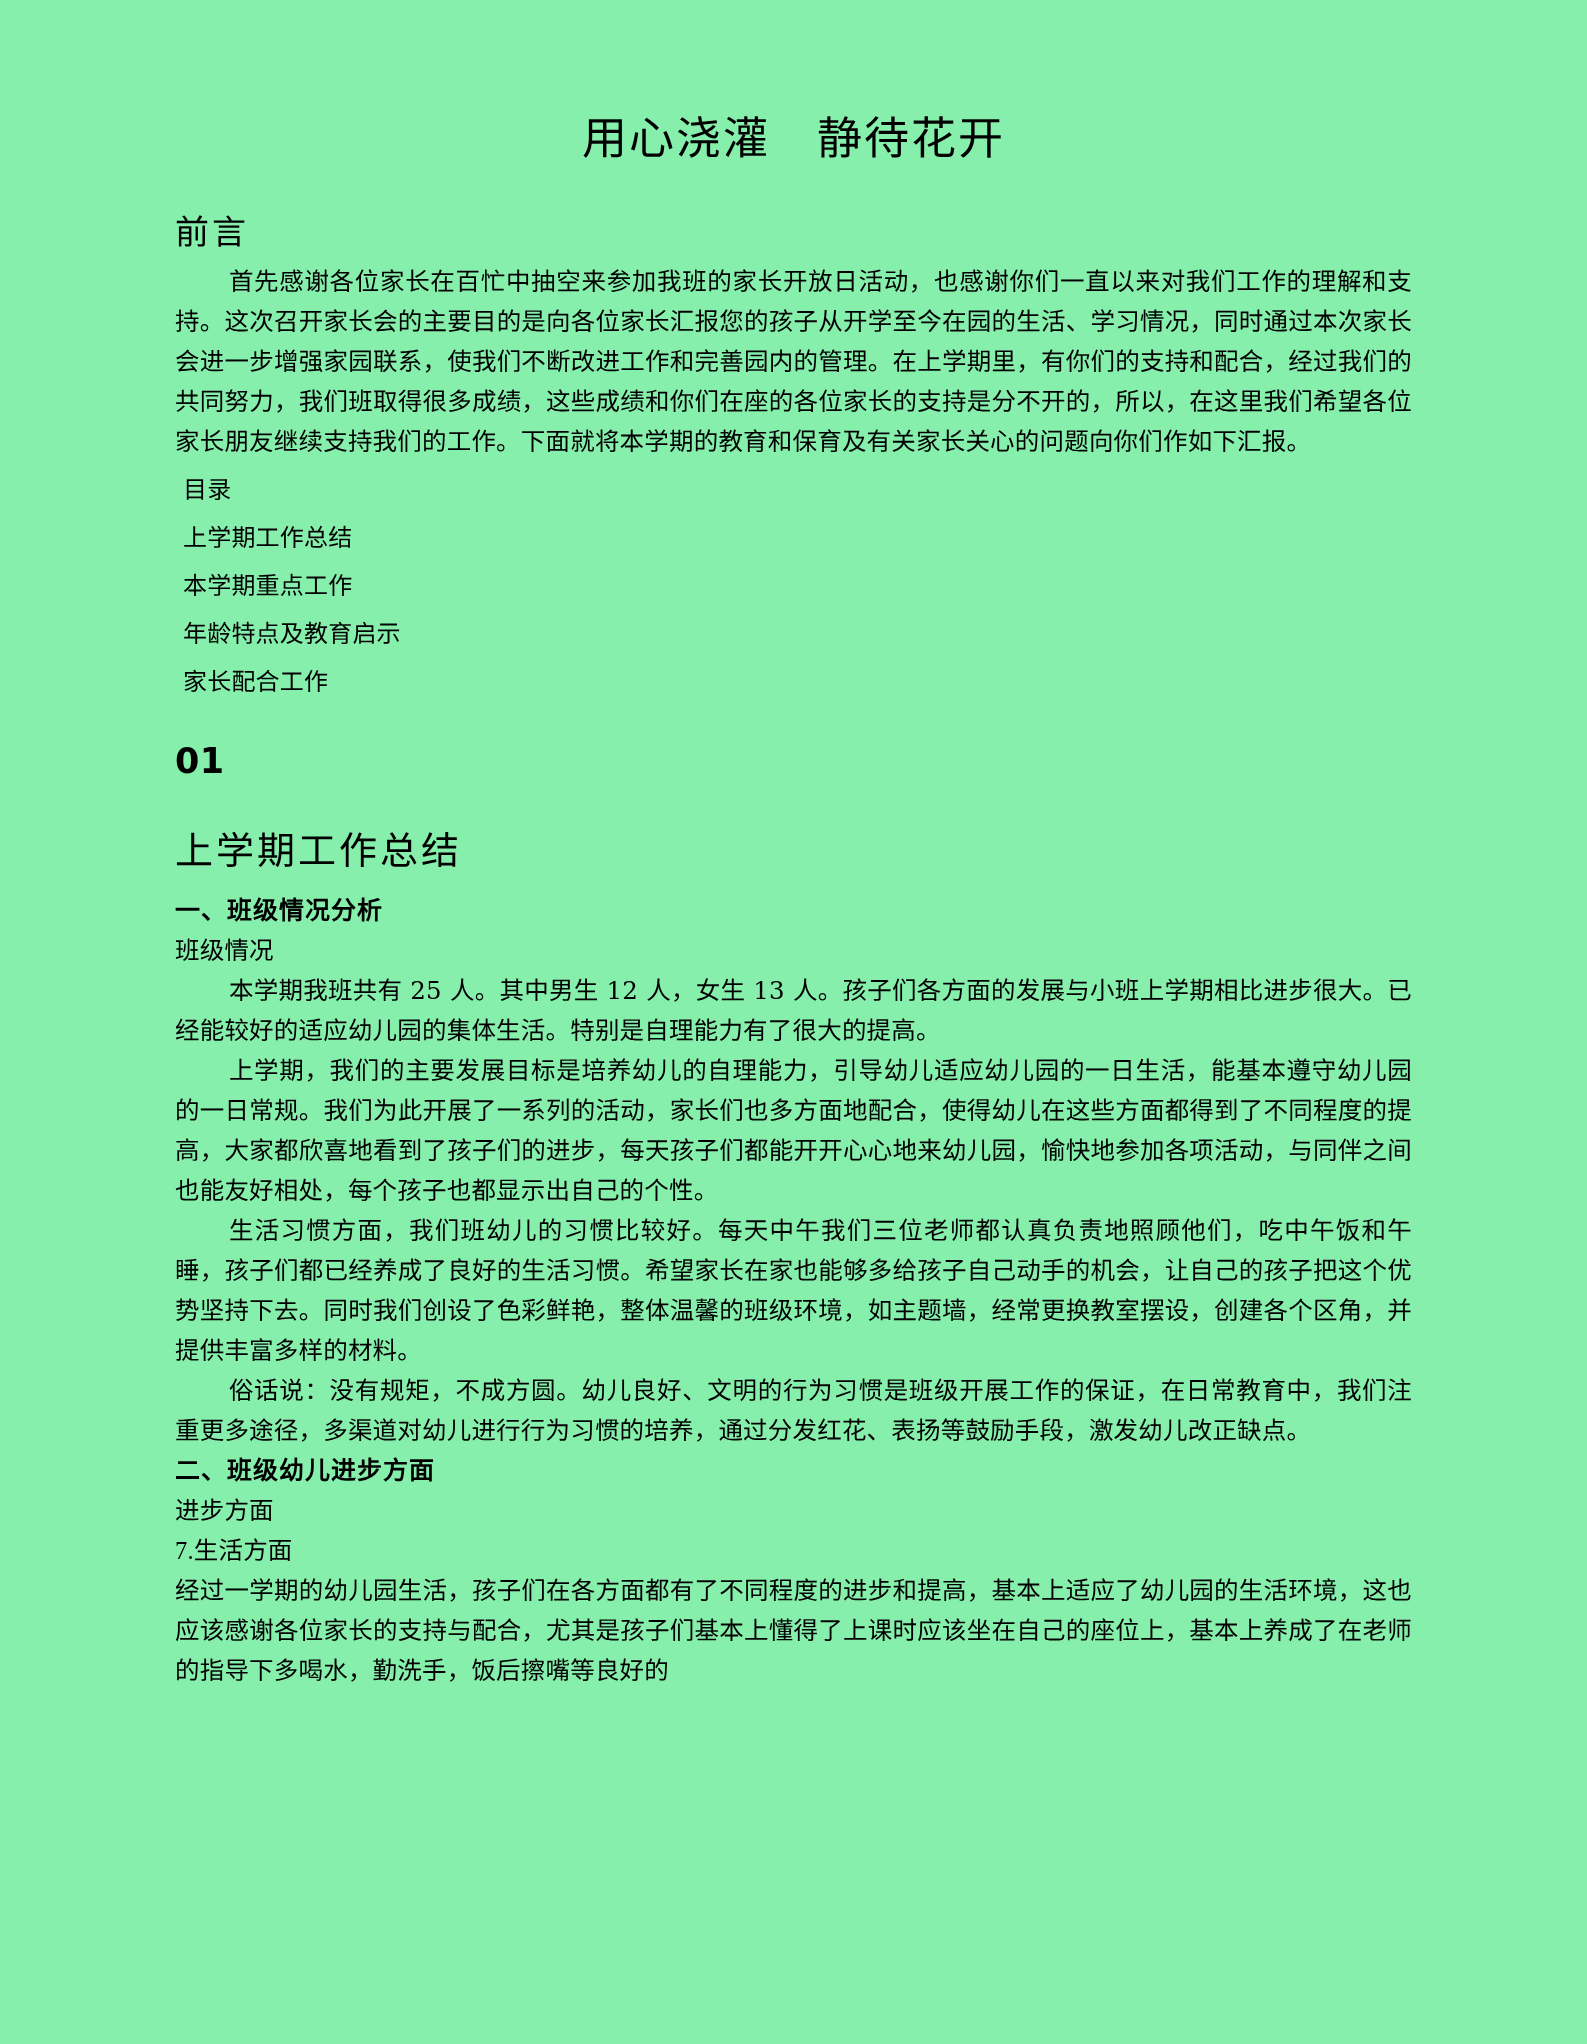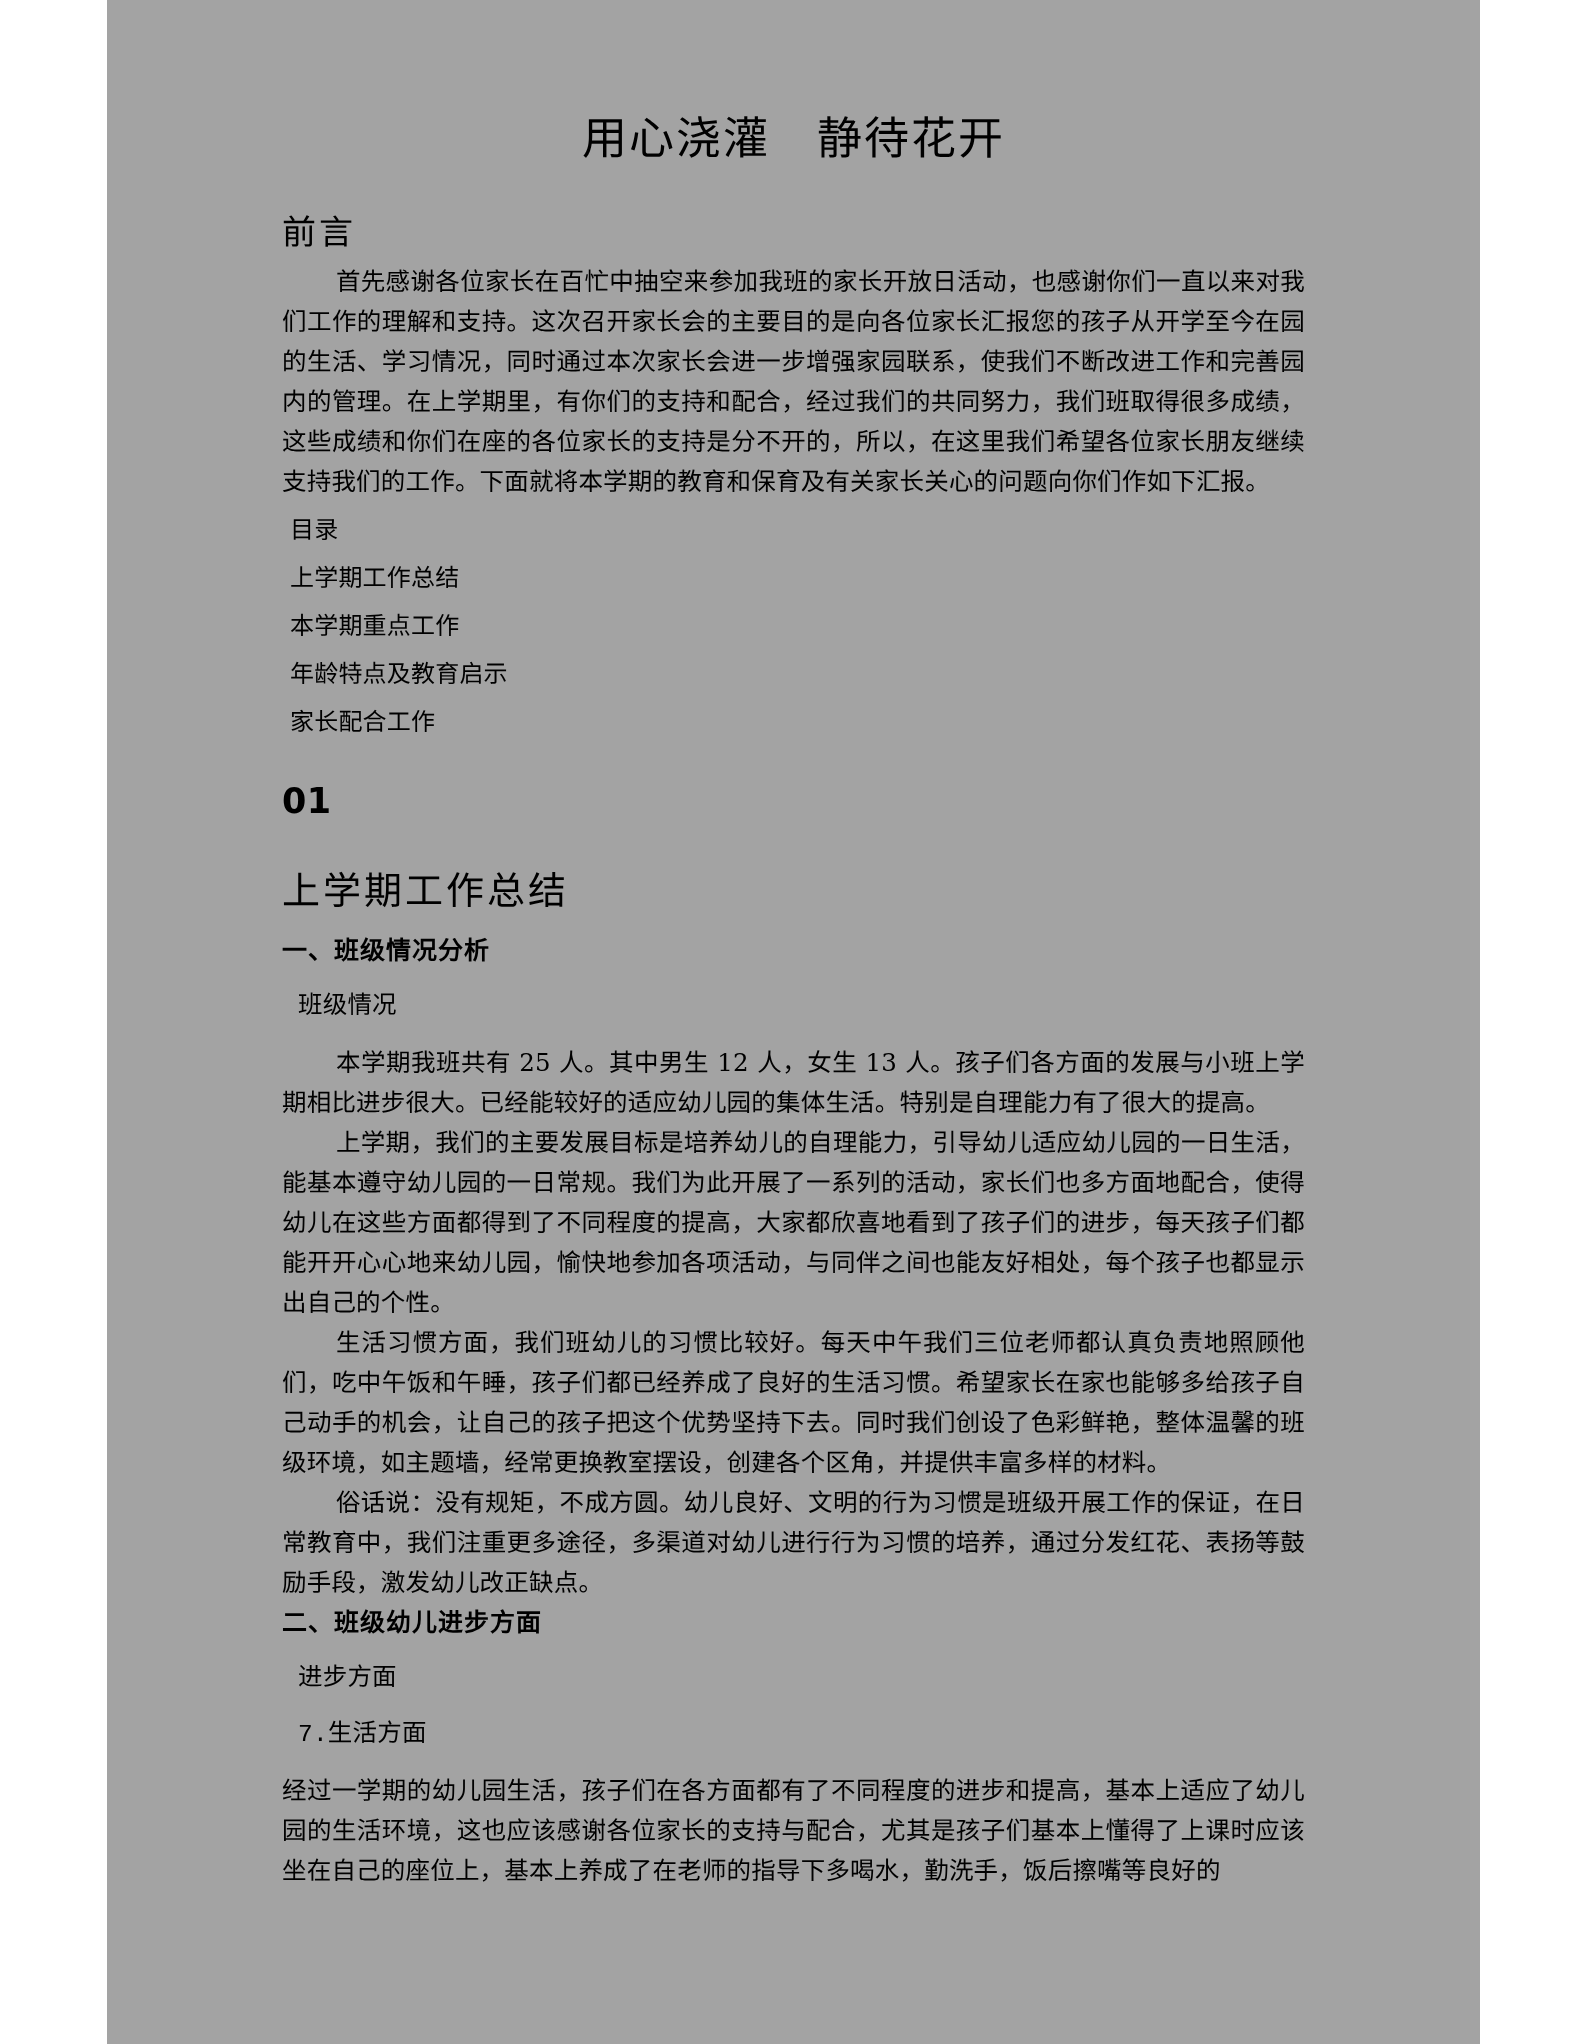--- a/index.html
+++ b/index.html
@@ -8,24 +8,24 @@
     padding: 0;
     background: #ffffff;
   }
   body {
     font-family: "DejaVu Serif", "Liberation Serif", serif;
     color: #000000;
     -webkit-font-smoothing: antialiased;
   }
   .page {
     position: relative;
-    width: 1373px;
+    width: 1587px;
     height: 2044px;
     margin: 0 auto;
-    background: #a3a3a3;
+    background: #86efac;
     overflow: hidden;
     box-sizing: border-box;
     padding: 0 175px 16px 175px;
   }
   .doc-title {
     text-align: center;
     font-family: "DejaVu Serif", "Liberation Serif", serif;
     font-size: 45px;
     font-weight: 400;
     letter-spacing: 2px;
@@ -83,24 +83,24 @@
   }
   .sub-heading {
     font-family: "DejaVu Serif", "Liberation Serif", serif;
     font-size: 25px;
     font-weight: 700;
     line-height: 40px;
     margin: 0;
     letter-spacing: 1px;
   }
   .plain-line {
-    font-family: Liberation Mono, monospace;
+    font-family: Liberation Serif, serif;
     font-size: 24.5px;
     line-height: 40px;
-    margin: 16px;
+    margin: 0;
     letter-spacing: 0.2px;
   }
 </style>
 </head>
 <body>
 
 <div class="page">
 
   <h1 class="doc-title">用心浇灌　静待花开</h1>
 

